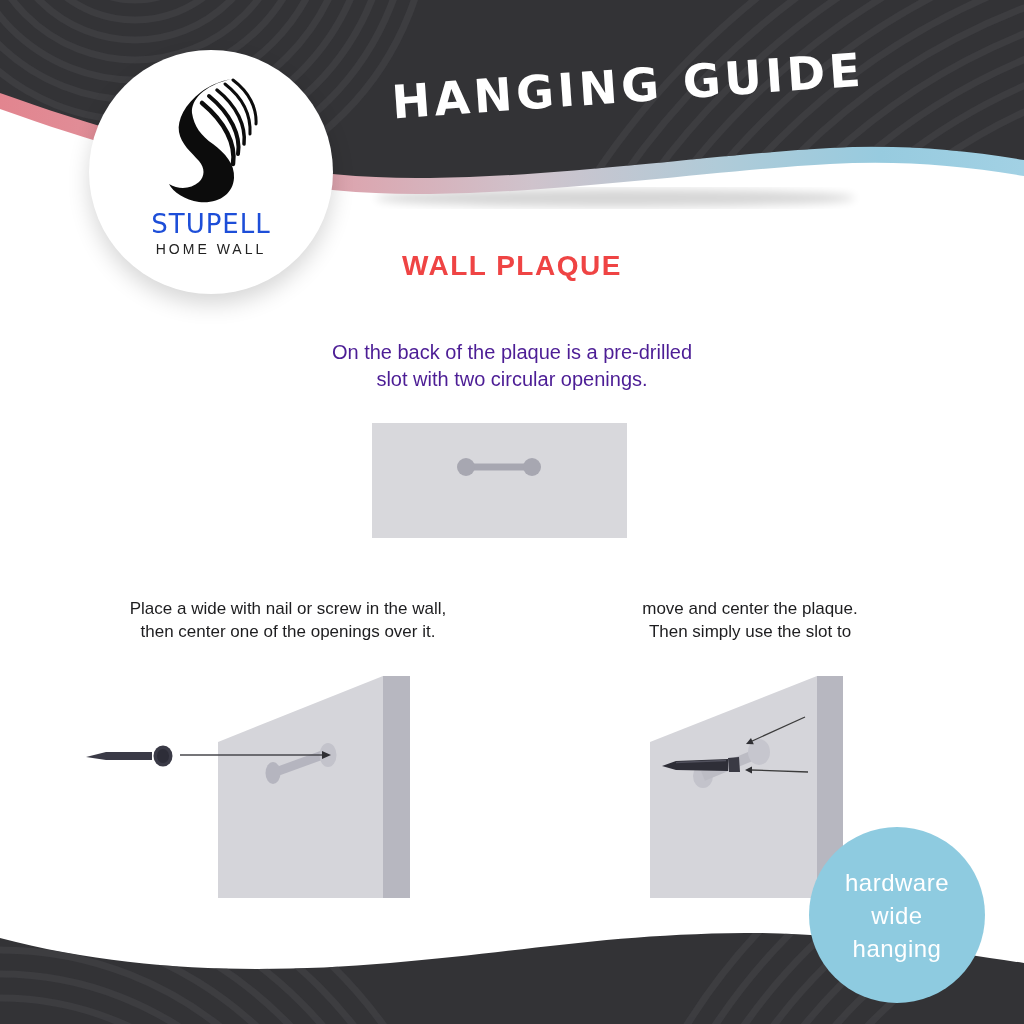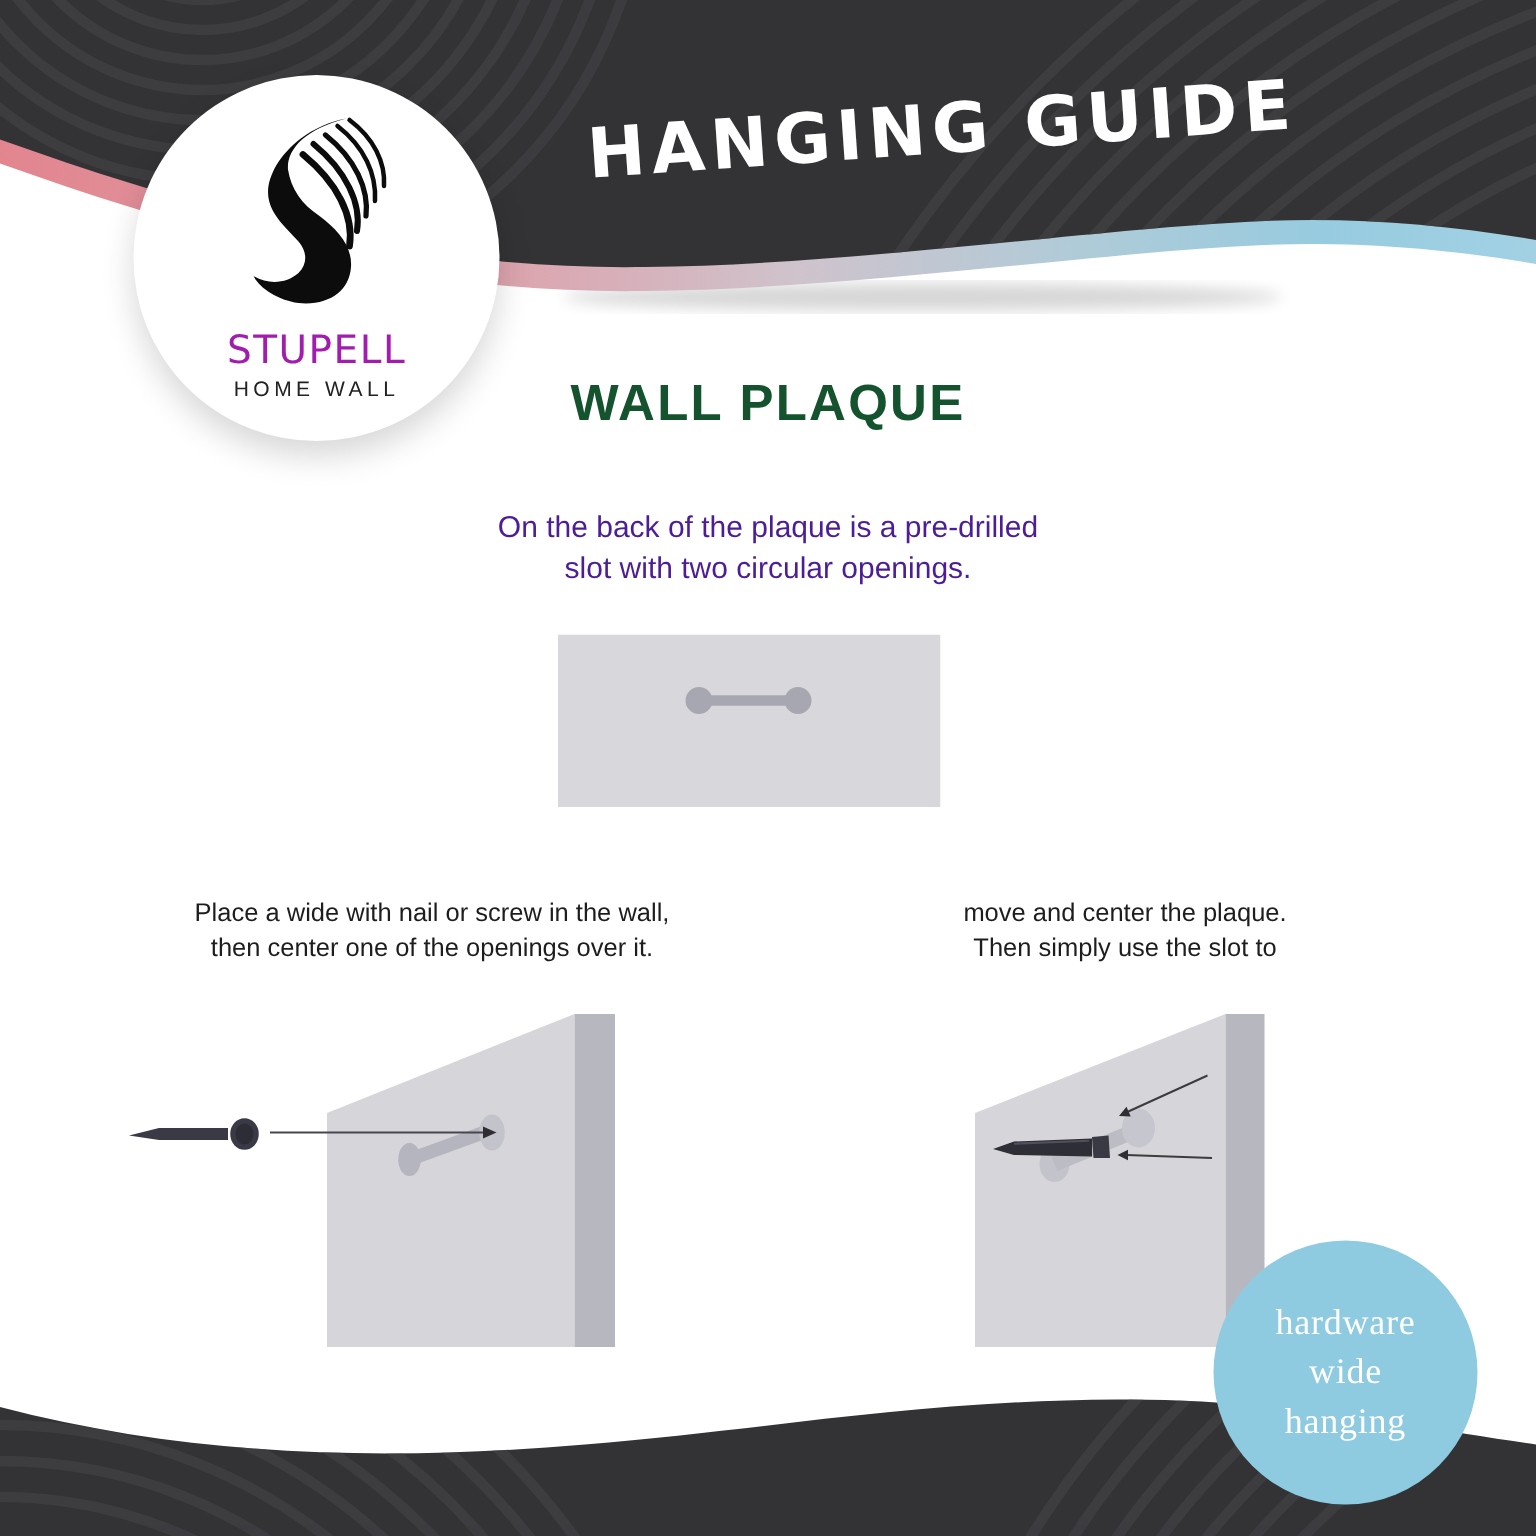--- a/index.html
+++ b/index.html
@@ -18,47 +18,47 @@
   }
   
   .logo-circle{
     left:89px;top:50px;width:244px;height:244px;border-radius:50%;
     background:#ffffff;z-index:4;display:flex;flex-direction:column;
     align-items:center;box-sizing:border-box;padding-top:26px;
     box-shadow:0 10px 22px rgba(0,0,0,0.16);
   }
   .brand-name{
     font-family:"DejaVu Sans",sans-serif;font-size:26px;font-weight:500;
-    letter-spacing:1px;color:#a21caf;line-height:32px;margin-top:12px;
+    letter-spacing:1px;color:#1d4ed8;line-height:32px;margin-top:2px;
   }
   .brand-tagline{
     font-family:"Liberation Sans",sans-serif;font-size:14px;font-weight:400;
     letter-spacing:3px;color:#222222;line-height:18px;
   }
   
   .product-heading{
     left:0;top:250px;width:1024px;text-align:center;
-    font-size:34px;font-weight:bold;letter-spacing:1.5px;color:#14532d;z-index:1;
+    font-size:28px;font-weight:bold;letter-spacing:1.5px;color:#ef4444;z-index:1;
   }
   .intro-text{
     left:212px;top:339px;width:600px;text-align:center;
     font-size:20px;line-height:27px;color:#4c1d95;z-index:1;
   }
   .step-caption{font-size:17px;line-height:23px;text-align:center;color:#1d1d1f;z-index:1;}
   .step-caption.left{left:40px;top:597px;width:496px;}
   .step-caption.right{left:560px;top:597px;width:380px;}
   .diagram{z-index:1;}
   
   .badge-circle{
     left:809px;top:827px;width:176px;height:176px;border-radius:50%;
     background:#8ecbe0;z-index:6;display:flex;flex-direction:column;
     justify-content:center;align-items:center;text-align:center;
   }
   .badge-line{
-    font-family:Liberation Serif, serif;font-size:24px;line-height:33px;
+    font-family:Liberation Sans, sans-serif;font-size:24px;line-height:33px;
     color:#ffffff;letter-spacing:0.5px;
   }
   .footer-svg{left:0;top:924px;width:1024px;height:100px;z-index:5;}
 </style>
 </head>
 <body>
 
 <div class="canvas">
 
   <svg class="abs header-svg" viewBox="0 0 1024 215" xmlns="http://www.w3.org/2000/svg">

